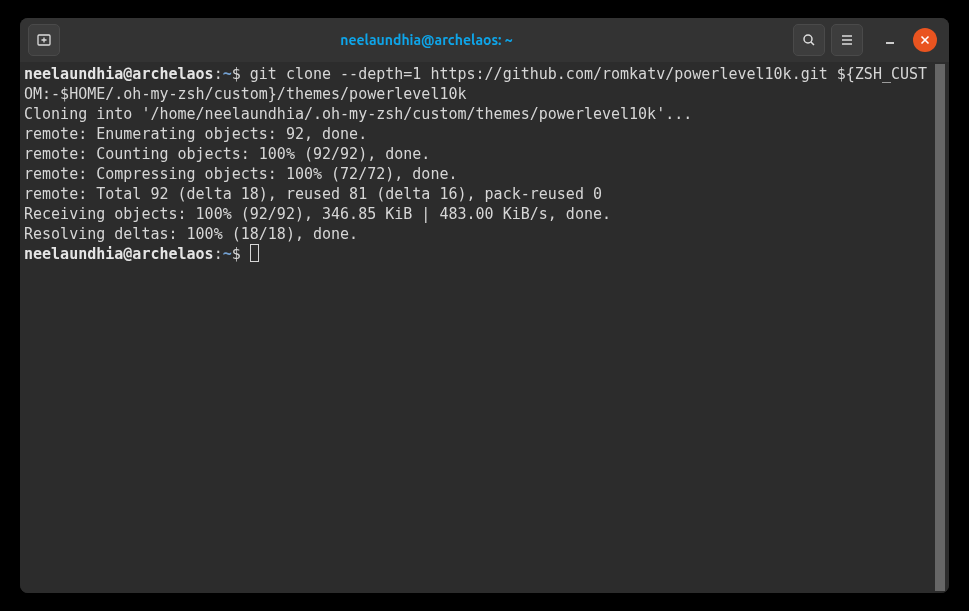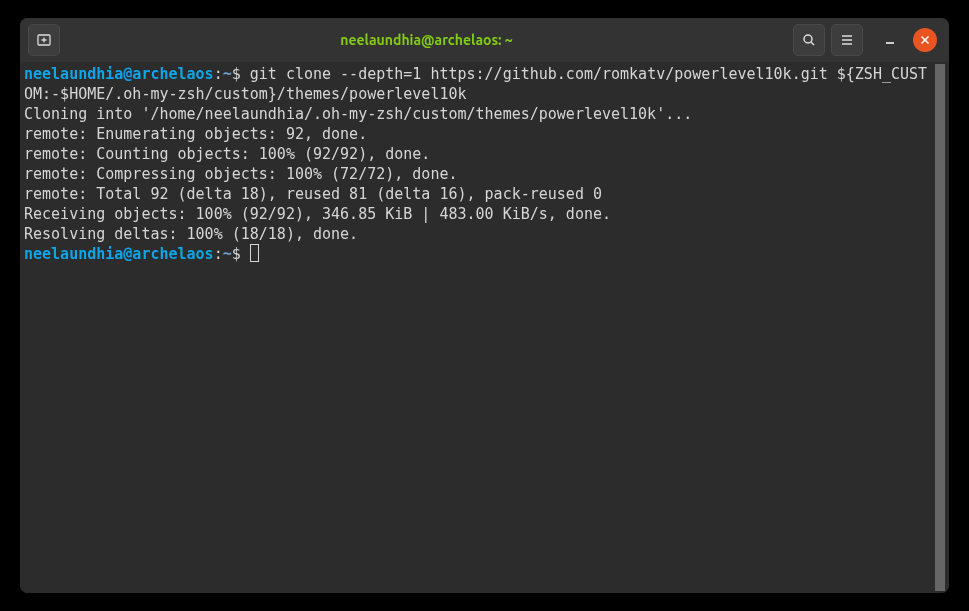--- a/index.html
+++ b/index.html
@@ -34,21 +34,21 @@
       gap: 6px;
       flex-shrink: 0;
     }
     .titlebar-left {
       display: flex;
       align-items: center;
     }
     .titlebar-title {
       flex: 1;
       text-align: center;
-      color: #84cc16;
+      color: #0ea5e9;
       font-size: 14px;
       font-weight: 600;
       font-family: "Ubuntu", "DejaVu Sans", sans-serif;
     }
     .titlebar-right {
       display: flex;
       align-items: center;
       gap: 6px;
     }
     .btn-square {
@@ -119,21 +119,21 @@
     .scrollbar-thumb {
       position: absolute;
       top: 0;
       left: 0;
       width: 100%;
       height: 100%;
       background: #666;
       border-radius: 0;
     }
     .prompt-user {
-      color: #0ea5e9;
+      color: #e5e5e5;
       font-weight: bold;
     }
     .prompt-colon {
       color: #d6d6d6;
     }
     .prompt-path {
       color: #729fcf;
       font-weight: bold;
     }
     .prompt-dollar {

